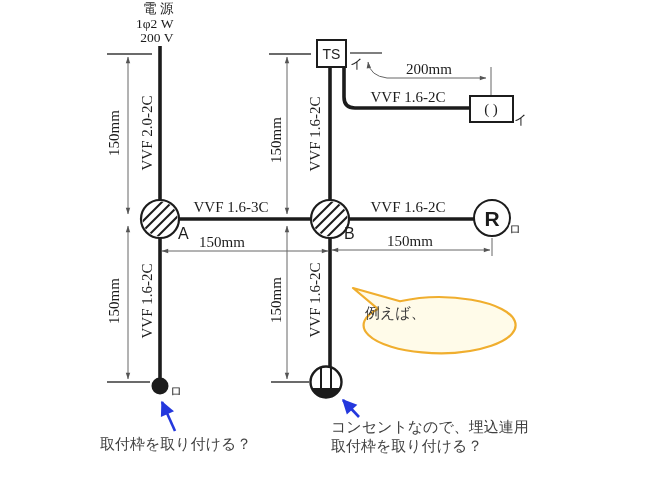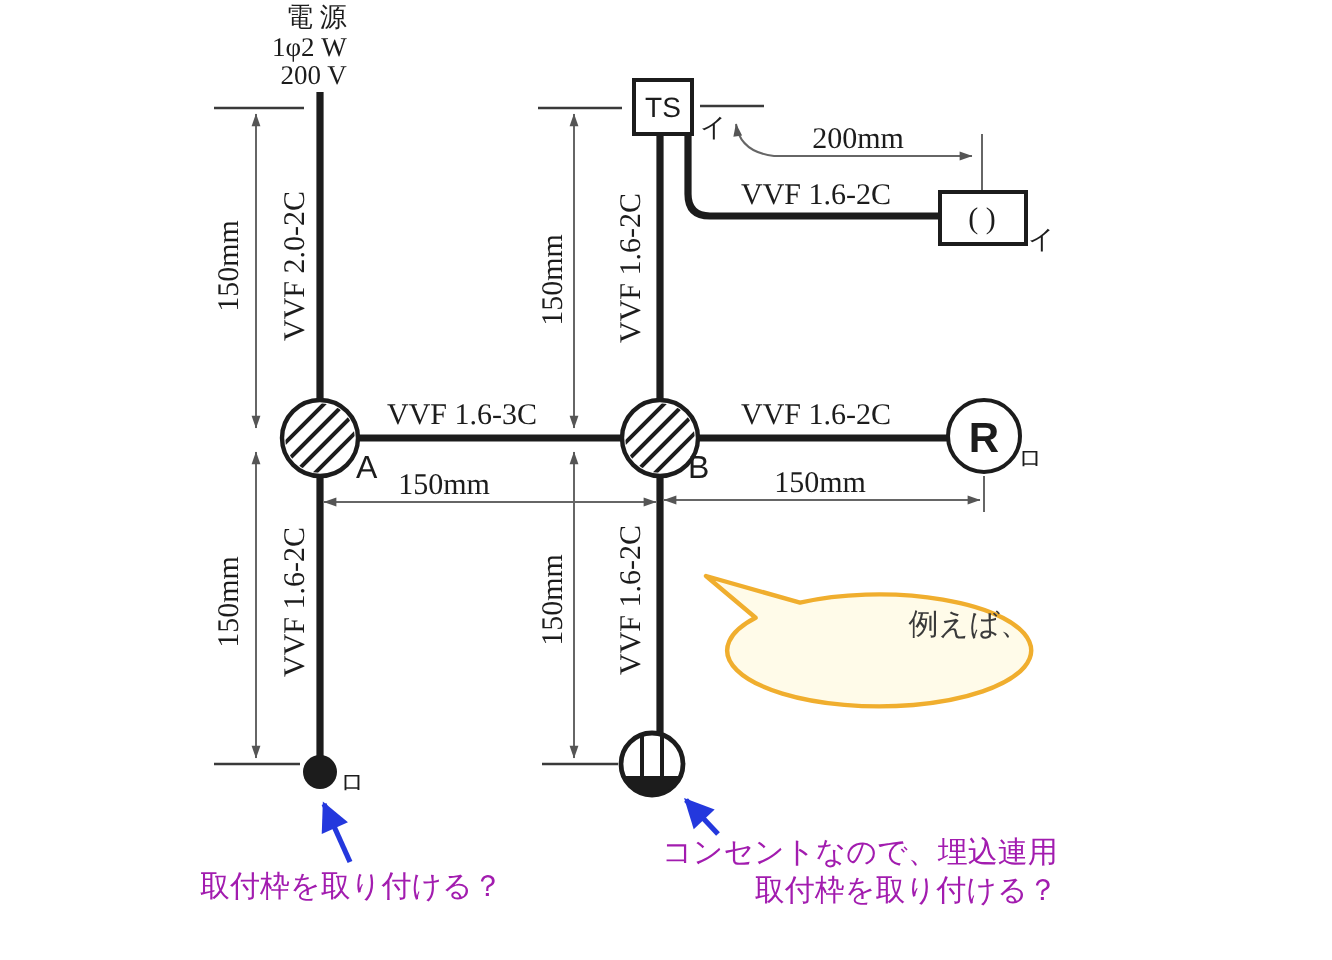--- a/index.html
+++ b/index.html
@@ -2,23 +2,23 @@
 <html><head>
 <meta charset="utf-8">
 <style>
   html,body{margin:0;padding:0;background:#fff;}
   .canvas{position:relative;width:666px;height:480px;background:#ffffff;overflow:hidden;
           font-family:"Liberation Serif","DejaVu Serif",serif;}
   svg{position:absolute;left:0;top:0;}
   svg text{font-family:"Liberation Serif","DejaVu Serif",serif;fill:#1c1c1c;}
   svg text.sans{font-family:"Liberation Sans","DejaVu Sans",sans-serif;}
   .note{position:absolute;font-family:"Liberation Sans","DejaVu Sans",sans-serif;
-        font-size:15px;line-height:19px;color:#a21caf;white-space:nowrap;text-align:right;}
+        font-size:15px;line-height:19px;color:#404040;white-space:nowrap;}
   .note span{display:block;}
-  .bubble-text{position:absolute;left:365px;top:302px;width:150px;text-align:right;
+  .bubble-text{position:absolute;left:365px;top:302px;width:150px;text-align:left;
         font-family:"Liberation Sans","DejaVu Sans",sans-serif;font-size:15px;
         line-height:21px;color:#3a3a3a;}
   .bubble-text span{display:block;}
   .src{position:absolute;left:136px;top:2px;font-size:13.5px;line-height:14.5px;color:#1c1c1c;}
   .src span{display:block;text-align:right;}
 </style>
 </head>
 <body>
 
 <div class="canvas">

